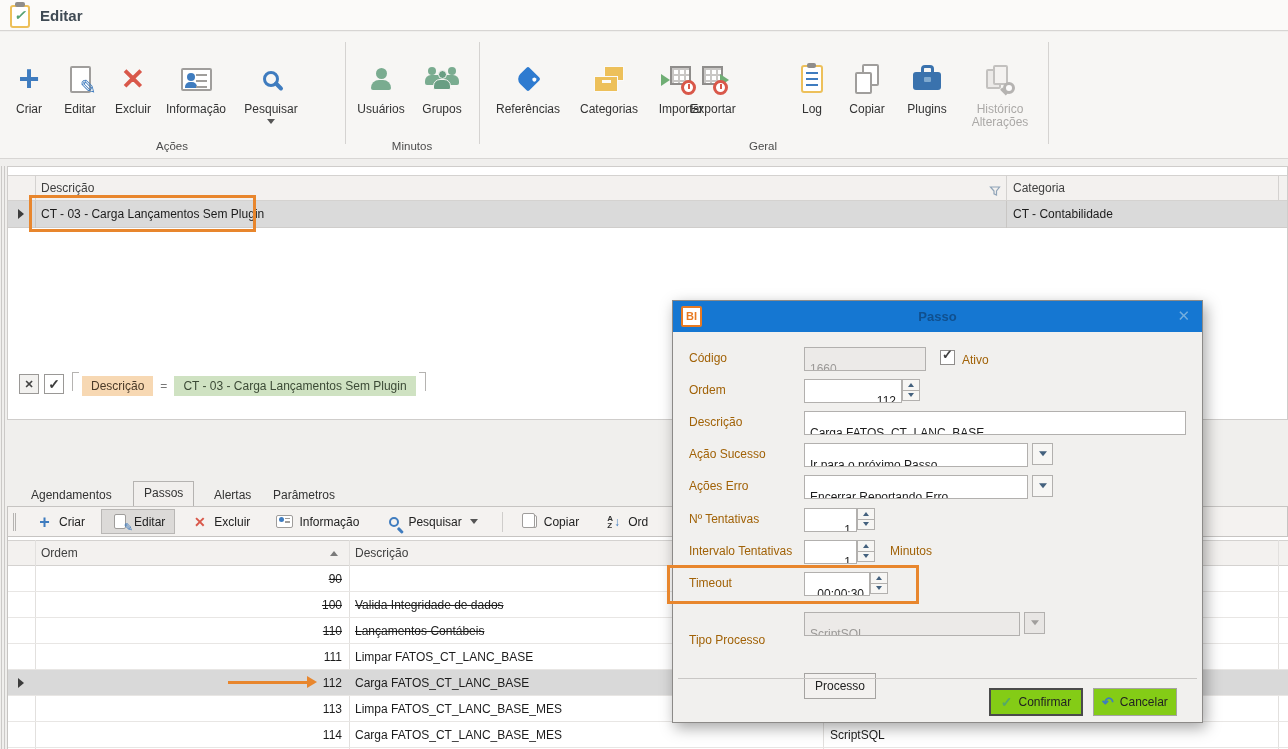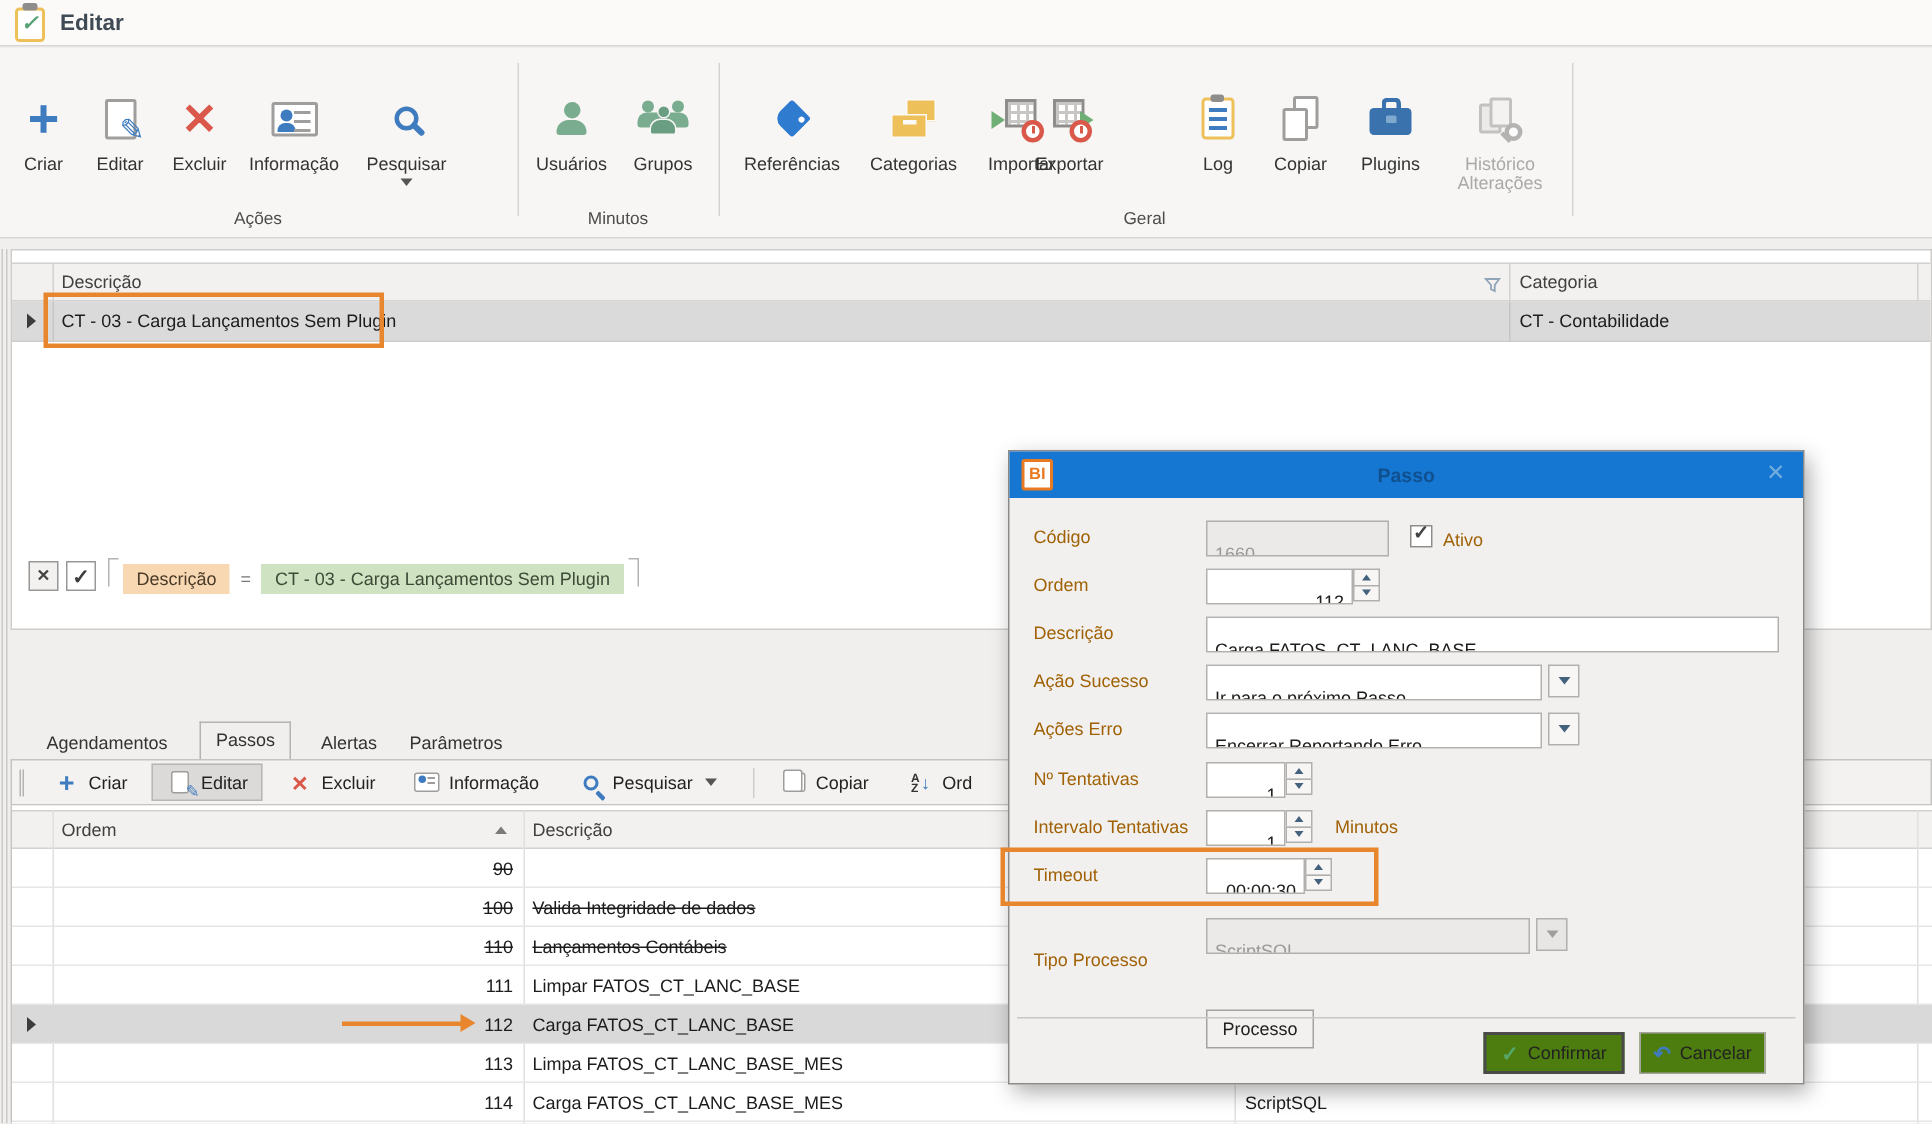--- a/index.html
+++ b/index.html
@@ -166,21 +166,21 @@
   .spin b.up::after { border-bottom:4px solid #44617e; }
   .spin b.dn::after { border-top:4px solid #44617e; }
   .dbtn { position:absolute; width:21px; height:22px; border:1px solid #b2b0ae; background:#f7f6f4; }
   .dbtn::after { content:""; position:absolute; left:50%; top:50%; transform:translate(-50%,-30%); width:0; height:0; border:4px solid transparent; border-top:5px solid #44617e; }
   .dbtn.dis { background:#e8e6e4; }
   .dbtn.dis::after { border-top-color:#a09e9c; }
   .cb { position:absolute; width:15px; height:15px; border:1px solid #8f8d8b; background:#fff; }
   .cb.checked::after { content:"✓"; position:absolute; left:1px; top:-4px; font-size:13px; font-weight:700; color:#424242; }
   .obox2 { position:absolute; left:-6px; top:264px; width:252px; height:39px; border:3px solid #e8862d; z-index:4; }
   .dlg-sep { position:absolute; left:5px; right:5px; top:377px; border-top:1px solid #c9c7c5; }
-  .dbut { position:absolute; height:28px; background:#4d7c0f; display:flex; align-items:center; justify-content:center; gap:6px; font-size:12px; color:#222; }
+  .dbut { position:absolute; height:28px; background:#84cc16; display:flex; align-items:center; justify-content:center; gap:6px; font-size:12px; color:#222; }
   .dbut.default { border:2px solid #4a4a4a; }
   .dbut.normal  { border:1px solid #a5a3a1; }
   .pbut { position:absolute; left:131px; top:342px; width:72px; height:26px; background:#f3f1ef; border:1px solid #a5a3a1; font-size:12px; color:#222; display:flex; align-items:center; justify-content:center;margin-top:30px; }
   .ck-green::before { content:"✓"; color:#55a868; font-weight:700; font-size:14px; }
   .undo-blue::before { content:"↶"; color:#3f7cbf; font-weight:700; font-size:14px; }
 </style>
 </head>
 <body>
 
 <div class="screen">

